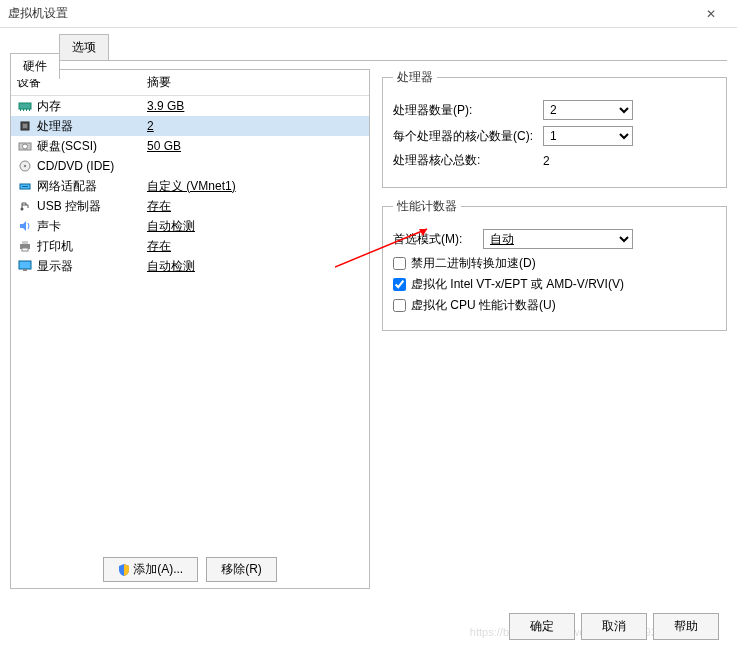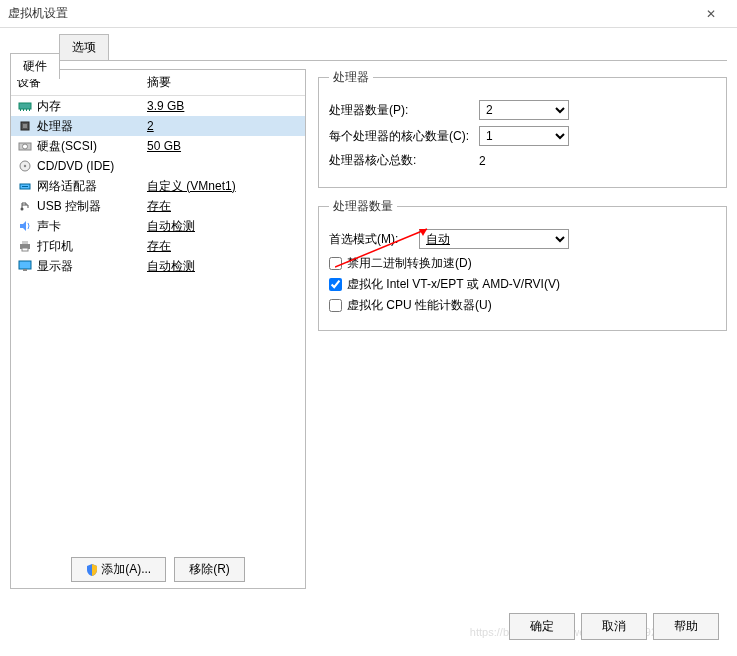--- a/index.html
+++ b/index.html
@@ -5,21 +5,21 @@
 * { box-sizing: border-box; margin: 0; padding: 0; font-family: "Microsoft YaHei", "Segoe UI", sans-serif; font-size: 12px; }
 body { background: #fff; width: 737px; height: 656px; position: relative; }
 .titlebar { height: 28px; border-bottom: 1px solid #ddd; display: flex; align-items: center; padding: 0 8px; background: #fff; gap: 20px; }
 .titlebar .title { flex: 1; color: #333; }
 .titlebar .close { width: 36px; text-align: center; color: #555; cursor: pointer; }
 .content { padding: 6px 10px 0 10px; }
 .tabs { display: flex; border-bottom: 1px solid #bbb; }
 .tab { padding: 4px 12px; border: 1px solid #bbb; border-bottom: none; background: #f0f0f0; margin-right: -1px; cursor: pointer; }
 .tab.active { background: #fff; position: relative; top: 19px; }
 .main { display: flex; gap: 12px; padding-top: 8px; }
-.left-panel { width: 296px; border: 1px solid #bbb; height: 520px; display: flex; flex-direction: column; }
+.left-panel { width: 360px; border: 1px solid #bbb; height: 520px; display: flex; flex-direction: column; }
 .device-header { display: flex; padding: 4px 6px; border-bottom: 1px solid #ddd; background: #fff; }
 .device-header .col1 { width: 130px; }
 .device-list { flex: 1; overflow: auto; }
 .device-row { display: flex; align-items: center; padding: 2px 6px; height: 20px; }
 .device-row.selected { background: #d0e4f5; }
 .device-row .icon { width: 16px; height: 14px; margin-right: 4px; display: flex; align-items: center; justify-content: center; }
 .device-row .name { width: 110px; white-space: nowrap; overflow: hidden; }
 .device-row .summary { flex: 1; white-space: nowrap; overflow: hidden; text-overflow: ellipsis; text-decoration: underline; }
 .left-buttons { padding: 6px; display: flex; justify-content: center; gap: 8px; }
 button { padding: 3px 14px; border: 1px solid #aaa; background: #f5f5f5; cursor: pointer; }
@@ -179,21 +179,21 @@
           <div class="label">每个处理器的核心数量(C):</div>
           <div class="value"><select><option>1</option></select></div>
         </div>
         <div class="field-row">
           <div class="label">处理器核心总数:</div>
           <div class="value">2</div>
         </div>
       </fieldset>
 
       <fieldset>
-        <legend>处理器数量</legend>
+        <legend>性能计数器</legend>
         <div class="field-row">
           <div class="label" style="width:90px">首选模式(M):</div>
           <div class="value"><select class="wide"><option>自动</option></select></div>
         </div>
         <div class="cb-row">
           <input type="checkbox" id="cb1" style="">
           <label for="cb1">禁用二进制转换加速(D)</label>
         </div>
         <div class="cb-row">
           <input type="checkbox" id="cb2" checked="" style="">

